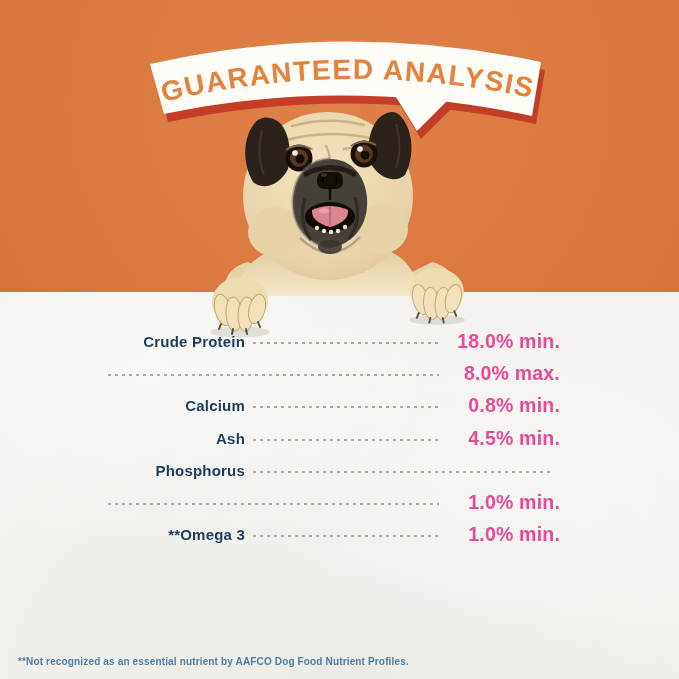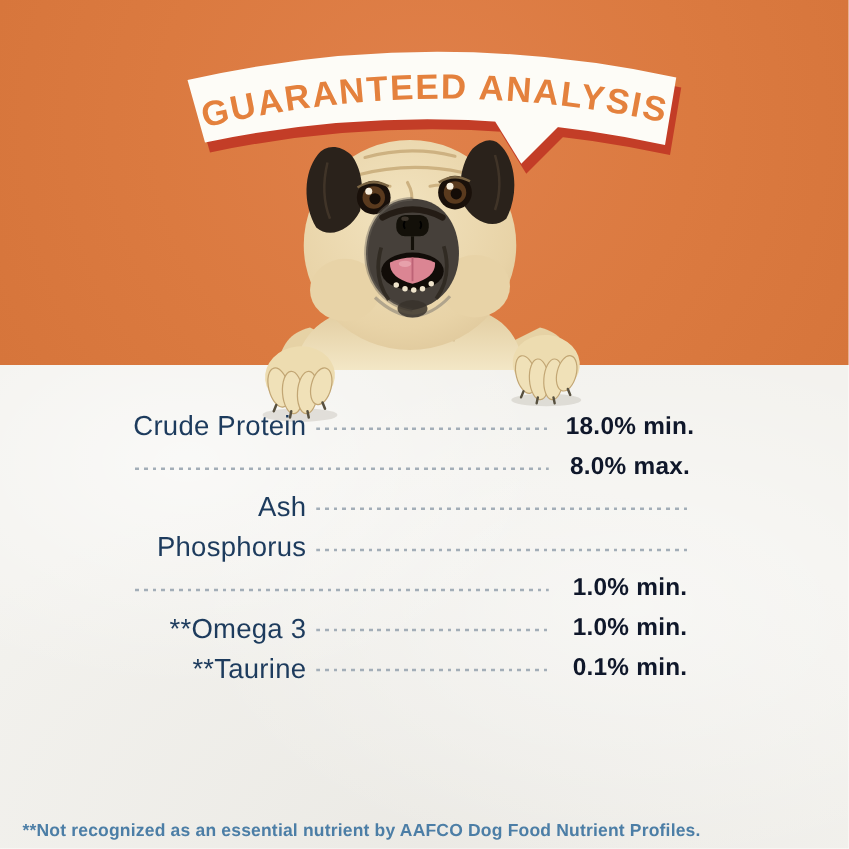--- a/index.html
+++ b/index.html
@@ -27,33 +27,33 @@
     font-weight:700;font-size:28px;letter-spacing:1.5px;
     fill:#e4813d;text-anchor:middle;
   }
   
   .dog{position:absolute;left:205px;top:105px;width:265px;height:235px;}
   
   .ga-table{position:absolute;left:100px;top:325px;width:460px;}
   .row{height:32.3px;display:flex;align-items:center;}
   .lbl{
     width:145px;text-align:right;flex:0 0 145px;
-    font-weight:400;font-size:22px;color:#1d3b5d;letter-spacing:.2px;
+    font-weight:700;font-size:15px;color:#1d3b5d;letter-spacing:.2px;
   }
   .leader{
     flex:1 1 auto;height:2px;margin:3px 9px 0 8px;
     background:repeating-linear-gradient(90deg,#a3aeb8 0 3px,transparent 3px 7px);
   }
   .val{
-    width:112px;flex:0 0 112px;text-align:center;
-    font-weight:700;font-size:19.5px;color:#0f172a;letter-spacing:.2px;
+    width:112px;flex:0 0 112px;text-align:right;
+    font-weight:700;font-size:19.5px;color:#ec4899;letter-spacing:.2px;
   }
   .footnote{
     position:absolute;left:18px;top:656px;
-    font-size:14px;font-weight:600;color:#4c7ea6;letter-spacing:.15px;
+    font-size:10px;font-weight:600;color:#4c7ea6;letter-spacing:.15px;
   }
 </style>
 </head>
 <body>
 
 <div class="stage">
 
   <div class="bg-orange"></div>
   <div class="bg-paper"></div>
 
@@ -181,38 +181,39 @@
     <div class="row">
       <span class="lbl">Crude Protein</span>
       <span class="leader"></span>
       <span class="val">18.0% min.</span>
     </div>
     <div class="row">
       <span class="leader"></span>
       <span class="val">8.0% max.</span>
     </div>
     <div class="row">
+      <span class="lbl">Calcium</span>
+      <span class="leader"></span>
+      <span class="val">0.8% min.</span>
+    </div>
+    <div class="row">
       <span class="lbl">Ash</span>
       <span class="leader"></span>
+      <span class="val">4.5% min.</span>
     </div>
     <div class="row">
       <span class="lbl">Phosphorus</span>
       <span class="leader"></span>
     </div>
     <div class="row">
       <span class="leader"></span>
       <span class="val">1.0% min.</span>
     </div>
     <div class="row">
       <span class="lbl">**Omega 3</span>
       <span class="leader"></span>
       <span class="val">1.0% min.</span>
     </div>
-    <div class="row">
-      <span class="lbl">**Taurine</span>
-      <span class="leader"></span>
-      <span class="val">0.1% min.</span>
-    </div>
   </div>
 
   <div class="footnote">**Not recognized as an essential nutrient by AAFCO Dog Food Nutrient Profiles.</div>
 
 </div>
 
 </body></html>

